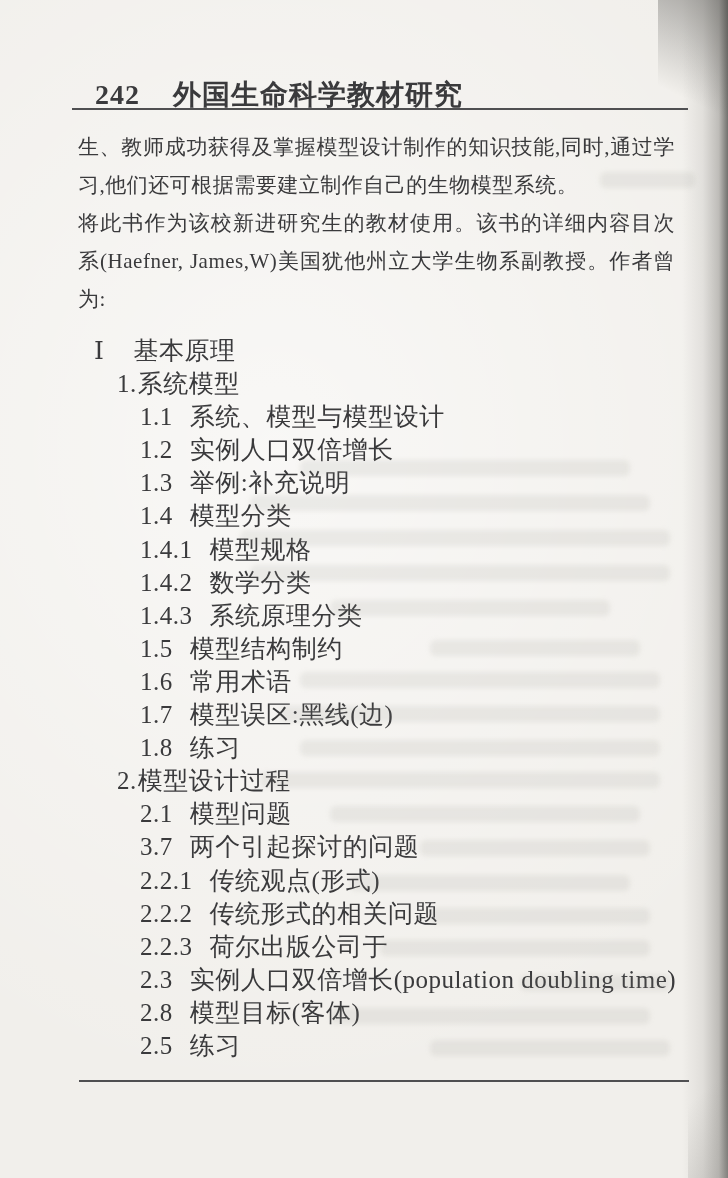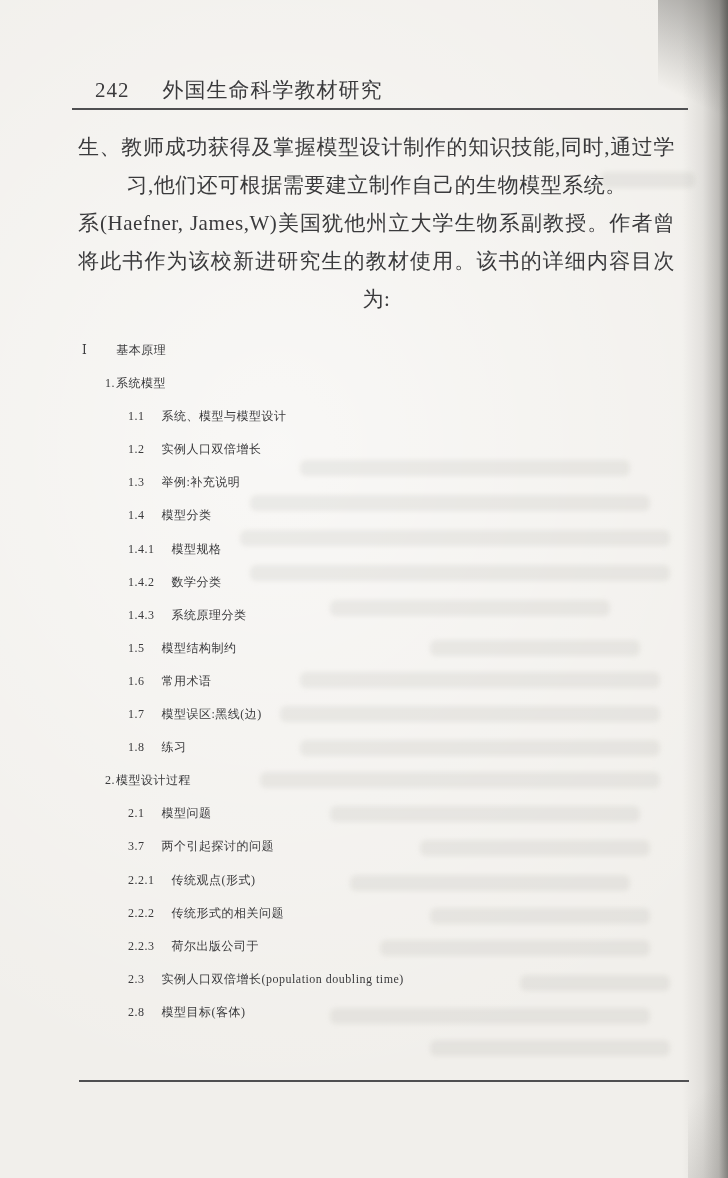--- a/index.html
+++ b/index.html
@@ -10,38 +10,39 @@
     background:
       radial-gradient(130% 90% at 38% 38%, rgba(255,255,255,0.55), rgba(255,255,255,0) 62%),
       var(--paper,#f1efeb);
     font-family:"Liberation Serif","DejaVu Serif",serif;
     color:var(--ink,#3a3a3c);
   }
   
   .header{
     position:absolute;left:95px;top:76px;
     display:flex;align-items:baseline;gap:33px;
-    font-size:21px;letter-spacing:1px;
+    font-size:28px;letter-spacing:1px;
     color:var(--ink,#3a3a3c);
+    font-weight:bold;
   }
   .rule{position:absolute;background:var(--rule,#4f4f51);}
   .rule-top{left:72px;top:108px;width:616px;height:2px;}
   .rule-bottom{left:79px;top:1080px;width:610px;height:2px;}
   
   .bodytext{
     position:absolute;left:78px;top:128px;width:597px;
     font-size:21px;line-height:38px;letter-spacing:0.5px;
   }
-  .line{white-space:nowrap;text-align:center;}
+  .line{white-space:nowrap;}
   .line.fill{white-space:normal;text-align:justify;text-align-last:justify;}
   .line.indent{text-indent:42px;}
   
   .toc{
-    position:absolute;left:78px;top:334px;width:597px;
-    font-size:12px;letter-spacing:0.5px;
+    position:absolute;left:90px;top:334px;width:597px;
+    font-size:25px;letter-spacing:0.5px;
   }
   .toc-row{height:33.1px;line-height:33.1px;white-space:nowrap;}
   .toc-row.lvl0{padding-left:4px;}
   .toc-row.lvl1{padding-left:27px;}
   .toc-row.lvl2{padding-left:50px;}
   .toc-row.lvl0 .toc-num{margin-right:29px;}
   .toc-row.lvl1 .toc-num{margin-right:1px;}
   .toc-row.lvl2 .toc-num{margin-right:17px;}
   
   .smudges div{
@@ -82,22 +83,22 @@
   </div>
 
   <div class="rule rule-top"></div>
 
   <div class="bodytext">
       <div>
         <div class="line fill">生、教师成功获得及掌握模型设计制作的知识技能,同时,通过学</div>
         <div class="line">习,他们还可根据需要建立制作自己的生物模型系统。</div>
       </div>
       <div>
+        <div class="line fill">将此书作为该校新进研究生的教材使用。该书的详细内容目次</div>
         <div class="line fill">系(Haefner, James,W)美国犹他州立大学生物系副教授。作者曾</div>
-        <div class="line fill">将此书作为该校新进研究生的教材使用。该书的详细内容目次</div>
         <div class="line">为:</div>
       </div>
     </div>
 
   <div class="toc">
       <div class="toc-row lvl0"><span class="toc-num">Ⅰ</span><span class="toc-title">基本原理</span></div>
       <div class="toc-row lvl1"><span class="toc-num">1.</span><span class="toc-title">系统模型</span></div>
       <div class="toc-row lvl2"><span class="toc-num">1.1</span><span class="toc-title">系统、模型与模型设计</span></div>
       <div class="toc-row lvl2"><span class="toc-num">1.2</span><span class="toc-title">实例人口双倍增长</span></div>
       <div class="toc-row lvl2"><span class="toc-num">1.3</span><span class="toc-title">举例:补充说明</span></div>
@@ -110,20 +111,21 @@
       <div class="toc-row lvl2"><span class="toc-num">1.7</span><span class="toc-title">模型误区:黑线(边)</span></div>
       <div class="toc-row lvl2"><span class="toc-num">1.8</span><span class="toc-title">练习</span></div>
       <div class="toc-row lvl1"><span class="toc-num">2.</span><span class="toc-title">模型设计过程</span></div>
       <div class="toc-row lvl2"><span class="toc-num">2.1</span><span class="toc-title">模型问题</span></div>
       <div class="toc-row lvl2"><span class="toc-num">3.7</span><span class="toc-title">两个引起探讨的问题</span></div>
       <div class="toc-row lvl2"><span class="toc-num">2.2.1</span><span class="toc-title">传统观点(形式)</span></div>
       <div class="toc-row lvl2"><span class="toc-num">2.2.2</span><span class="toc-title">传统形式的相关问题</span></div>
       <div class="toc-row lvl2"><span class="toc-num">2.2.3</span><span class="toc-title">荷尔出版公司于</span></div>
       <div class="toc-row lvl2"><span class="toc-num">2.3</span><span class="toc-title">实例人口双倍增长(population doubling time)</span></div>
       <div class="toc-row lvl2"><span class="toc-num">2.8</span><span class="toc-title">模型目标(客体)</span></div>
+      <div class="toc-row lvl2"><span class="toc-num">2.5</span><span class="toc-title">练习</span></div>
     </div>
 
   <div class="rule rule-bottom"></div>
 
   <div class="smudges">
       <div style="left: 600px; top: 172px; width: 95px; height: 16px;"></div>
       <div style="left: 300px; top: 460px; width: 330px; height: 16px;"></div>
       <div style="left: 250px; top: 495px; width: 400px; height: 16px;"></div>
       <div style="left: 240px; top: 530px; width: 430px; height: 16px;"></div>
       <div style="left: 250px; top: 565px; width: 420px; height: 16px;"></div>

